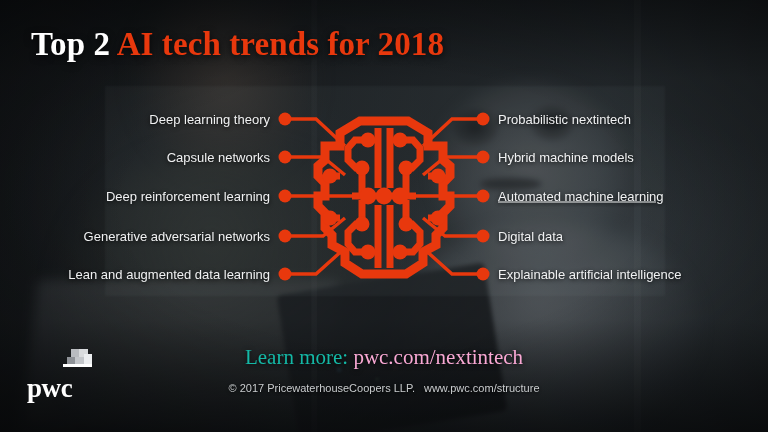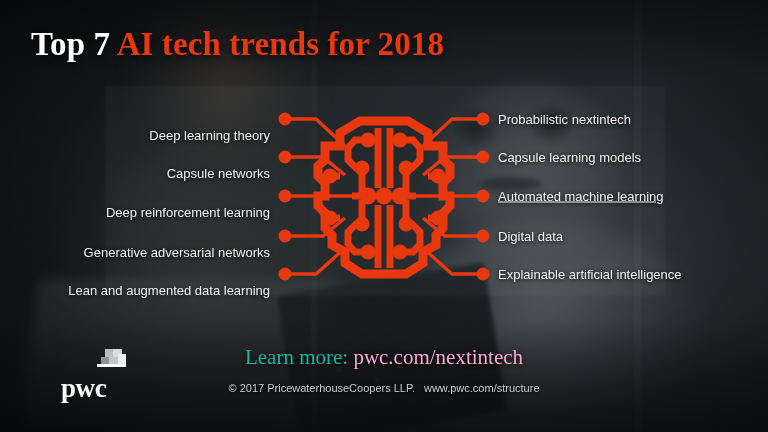--- a/index.html
+++ b/index.html
@@ -143,21 +143,21 @@
   .diagram svg { position: absolute; left: 0; top: 0; }
 
   .label {
     position: absolute;
     font-size: 13px;
     color: #f0f1f2;
     white-space: nowrap;
     text-shadow: 0 1px 4px rgba(0,0,0,0.85);
     line-height: 1;
   }
-  .label.left  { text-align: right; transform: translate(-100%, -50%); margin-top: 16px; }
+  .label.left  { text-align: right; transform: translate(-100%, -50%); }
   .label.right { text-align: left;  transform: translate(0, -50%); }
 
   
   .learn {
     position: absolute;
     left: 0; right: 0;
     top: 345px;
     text-align: center;
     font-family: "Liberation Serif", serif;
     font-size: 21px;
@@ -173,21 +173,21 @@
     top: 382px;
     text-align: center;
     font-size: 11px;
     color: #c9ccce;
     white-space: nowrap;
     text-shadow: 0 1px 3px rgba(0,0,0,0.8);
   }
   .copyright .sep { display: inline-block; width: 9px; }
 
   
-  .logo { position: absolute; left: 27px; top: 345px; margin-left: 34px; }
+  .logo { position: absolute; left: 27px; top: 345px; }
   .logo-mark { position: relative; width: 46px; height: 26px; margin-left: 30px; }
   .logo-mark i { position: absolute; display: block; }
   .logo-wordmark {
     font-family: "Liberation Serif", serif;
     font-weight: 700;
     font-size: 27px;
     color: #ffffff;
     letter-spacing: -0.4px;
     line-height: 1;
     margin-top: 4px;
@@ -208,21 +208,21 @@
   <div class="bg-robot-mouth"></div>
   <div class="bg-robot-body"></div>
   <div class="bg-tablet"></div>
   <div class="bg-tablet-sparkle"></div>
   <div class="bg-layer bg-seams"></div>
   <div class="bg-layer bg-wash"></div>
   <div class="bg-panel"></div>
   <div class="bg-layer bg-vignette"></div>
 
   <div class="title">
-    <span class="t-white">Top 7 </span><span class="t-red">AI tech trends for 2018</span>
+    <span class="t-white">Top 2 </span><span class="t-red">AI tech trends for 2018</span>
   </div>
 
   <div class="diagram">
 
     <svg width="768" height="432" viewBox="0 0 768 432" xmlns="http://www.w3.org/2000/svg">
 
       <g stroke="#e8380d" stroke-width="3.4" fill="none" stroke-linecap="butt">
 
         <path d="M285,119 L316,119 L345,146"></path>
         <path d="M285,157 L323,157 L345,175"></path>
@@ -301,21 +301,21 @@
       </g>
     </svg>
 
     <div class="label left" style="left:270px; top:119px;">Deep learning theory</div>
     <div class="label left" style="left:270px; top:157px;">Capsule networks</div>
     <div class="label left" style="left:270px; top:196px;text-align:right;">Deep reinforcement learning</div>
     <div class="label left" style="left:270px; top:236px;">Generative adversarial networks</div>
     <div class="label left" style="left:270px; top:274px;">Lean and augmented data learning</div>
 
     <div class="label right" style="left:498px; top:119px;">Probabilistic nextintech</div>
-    <div class="label right" style="left:498px; top:157px;">Capsule learning models</div>
+    <div class="label right" style="left:498px; top:157px;">Hybrid machine models</div>
     <div class="label right" style="left:498px; top:196px;text-decoration:underline;">Automated machine learning</div>
     <div class="label right" style="left:498px; top:236px;">Digital data</div>
     <div class="label right" style="left:498px; top:274px;">Explainable artificial intelligence</div>
   </div>
 
   <div class="learn">
     <span class="l-white">Learn more: </span><span class="l-red">pwc.com/nextintech</span>
   </div>
 
   <div class="copyright">

